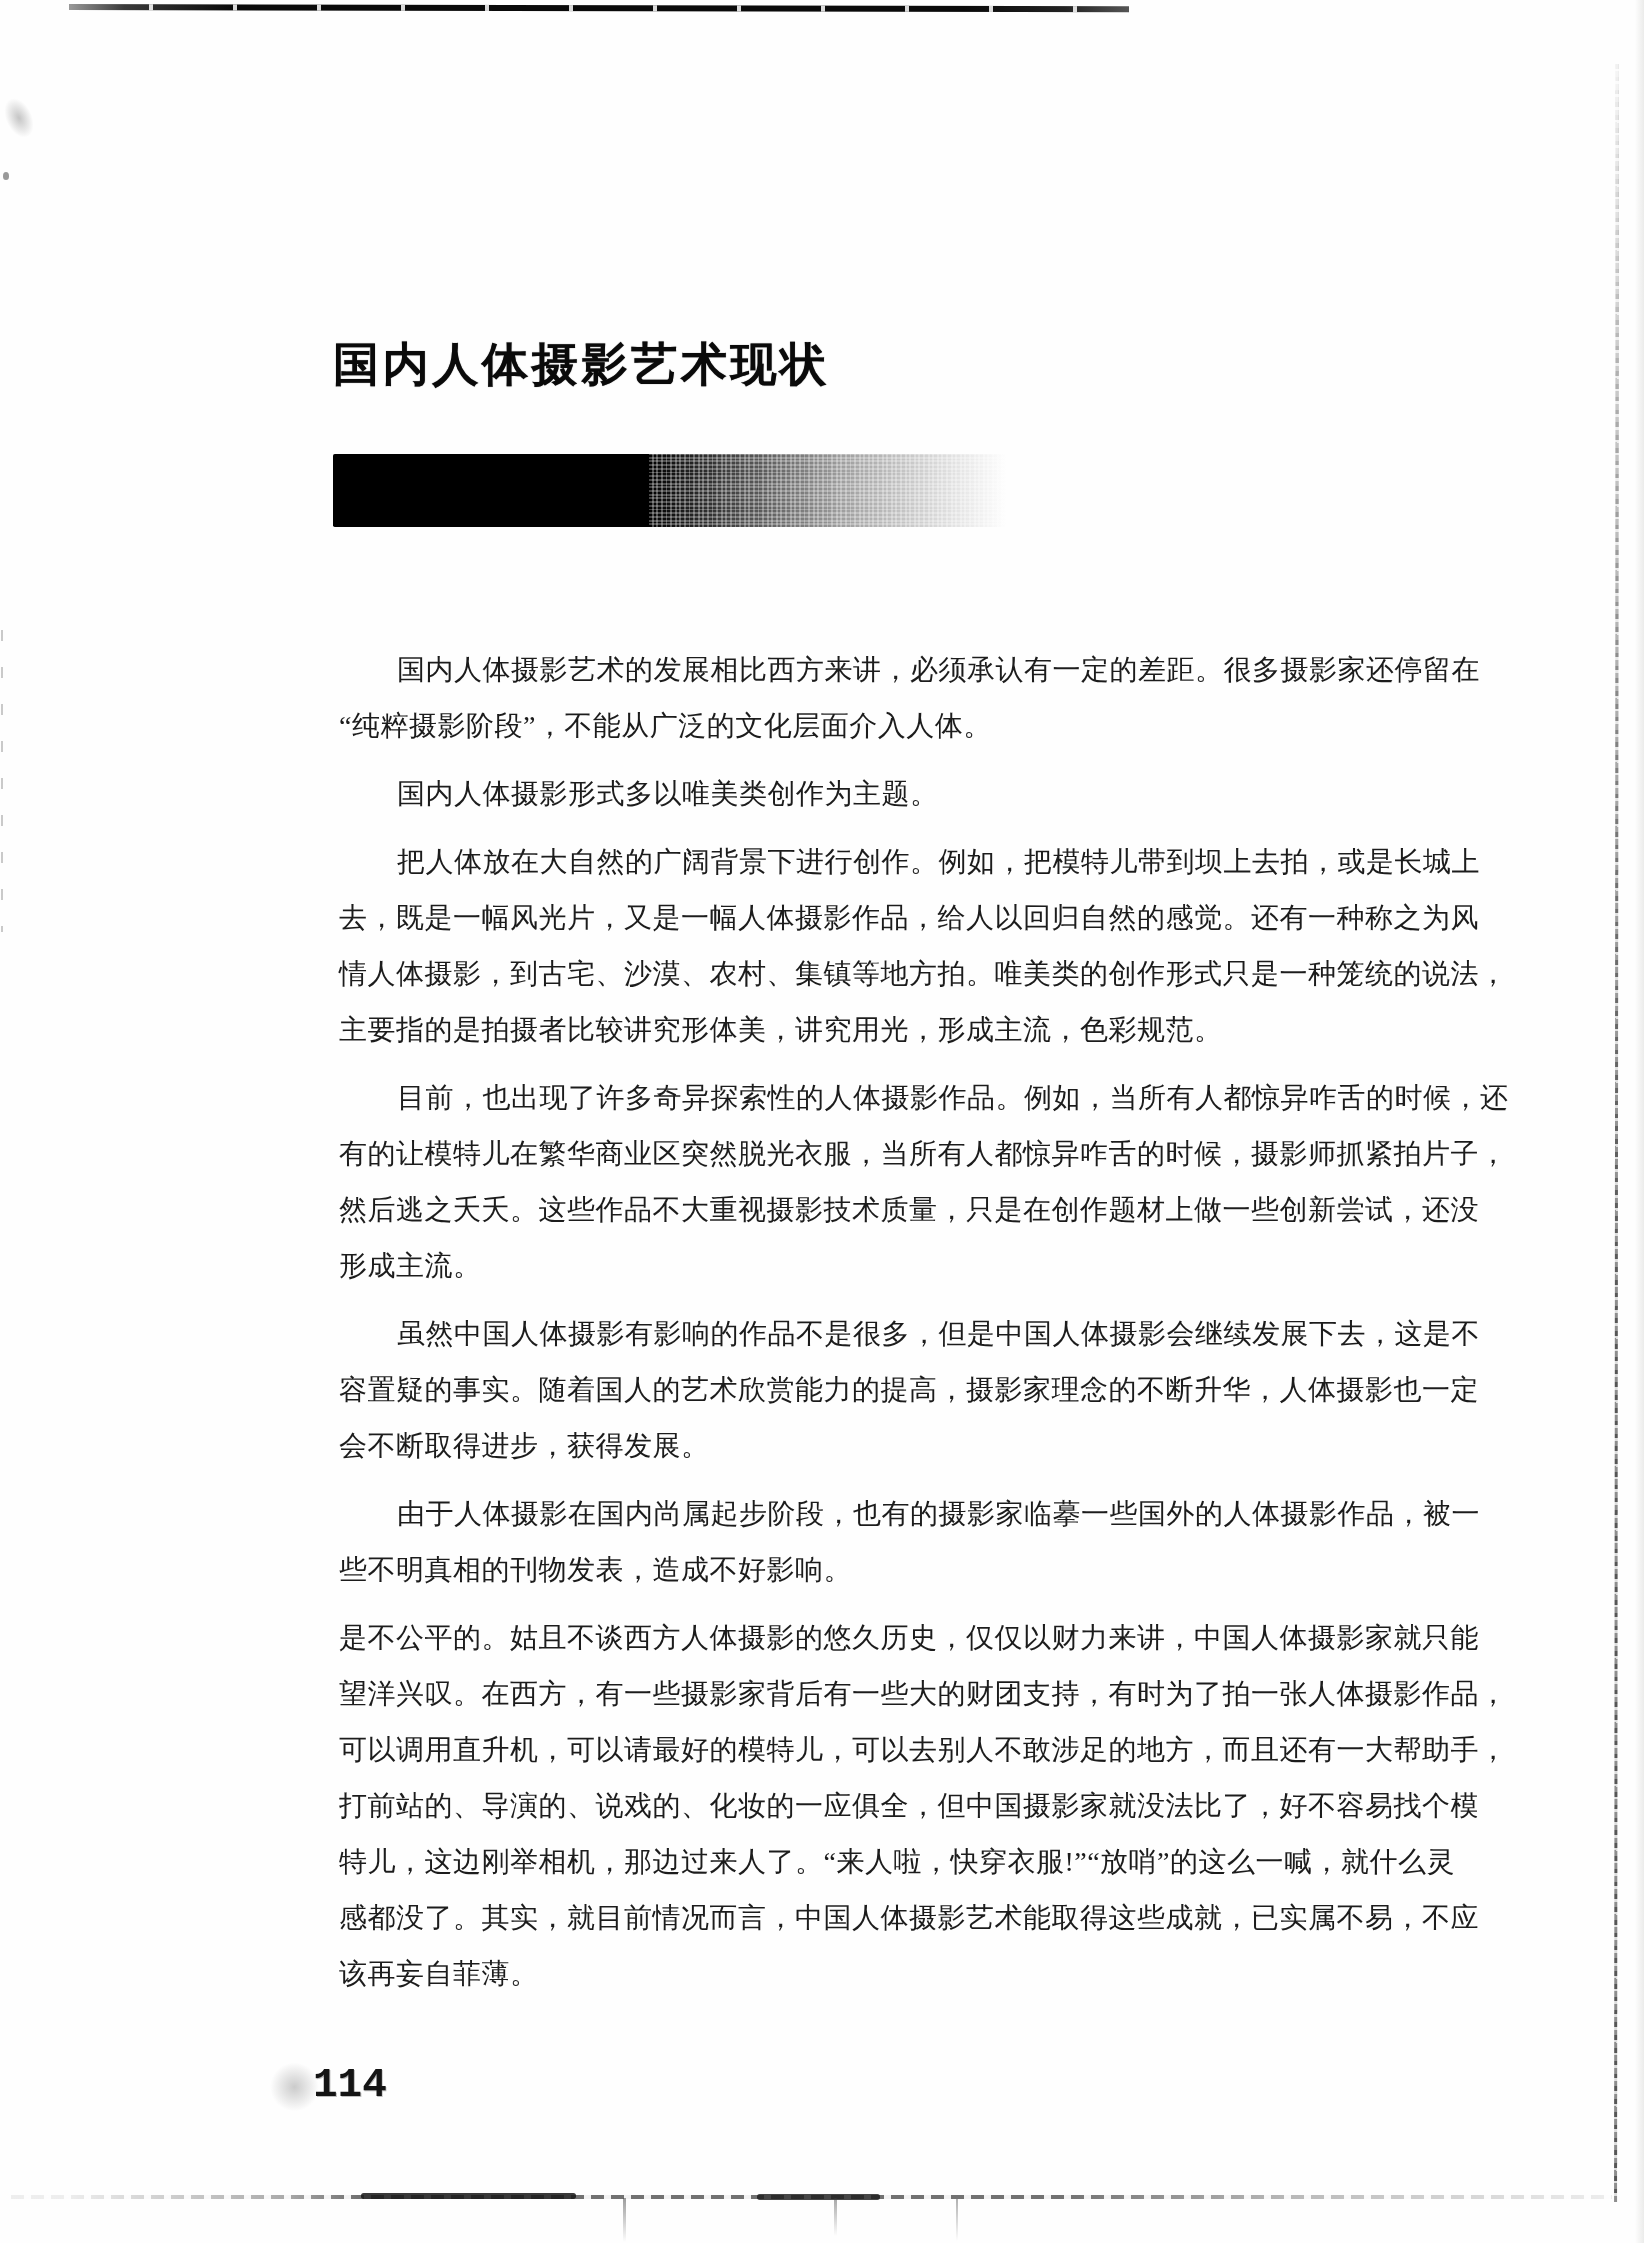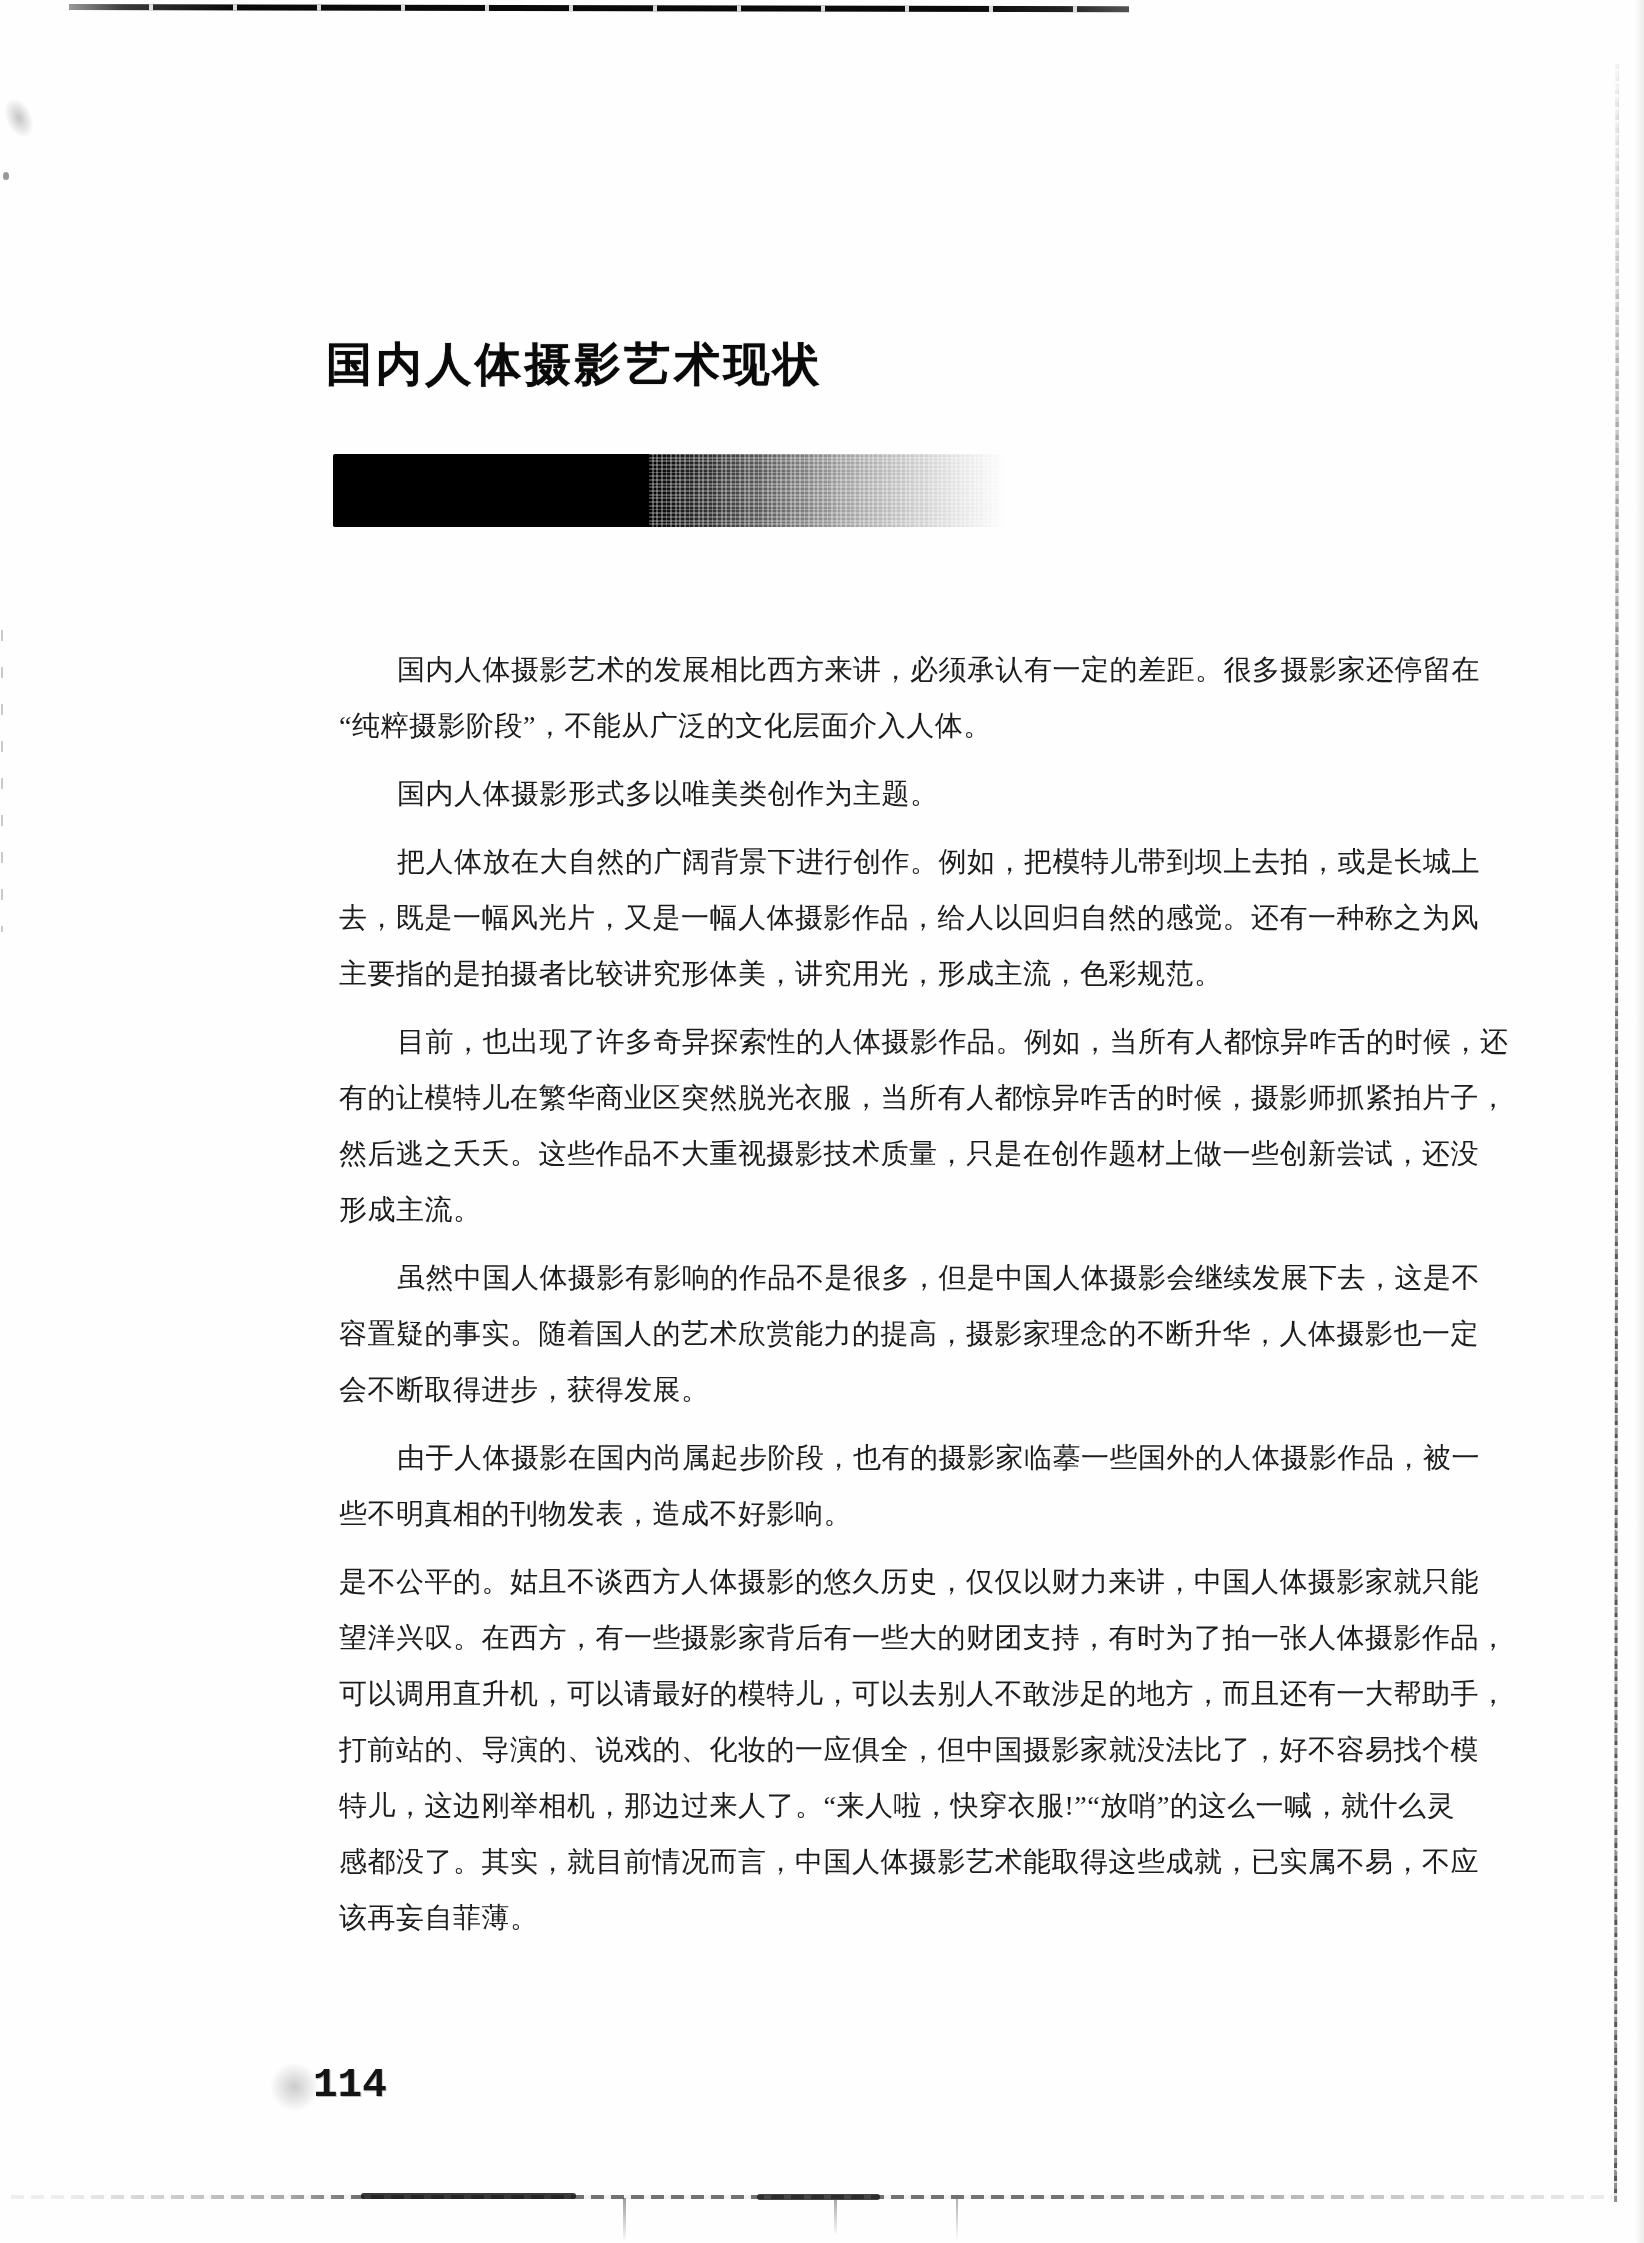--- a/index.html
+++ b/index.html
@@ -49,21 +49,21 @@
     background: radial-gradient(ellipse at center, rgba(90,90,90,.35), rgba(90,90,90,0) 70%);
     transform: rotate(-25deg); }
   .scan-left-dot { position: absolute; left: 2.7px; top: 172px; width: 6.4px; height: 8.2px; background: #555; opacity: .6; border-radius: 50%; }
   .scan-left-faint { position: absolute; left: 0.9px; top: 630px; width: 1.8px; height: 302px;
     background: repeating-linear-gradient(180deg, rgba(80,80,80,.3) 0 11px, rgba(80,80,80,0) 11px 37px); }
   .pagenum-smudge { position: absolute; left: 268px; top: 2058px; width: 53px; height: 58px;
     background: radial-gradient(circle, rgba(70,70,70,.28) 0, rgba(70,70,70,0) 62%); }
 
   
   .doc-title {
-    position: absolute; left: 326px; top: 340px; margin: 0;
+    position: absolute; left: 333px; top: 340px; margin: 0;
     font-family: "Liberation Sans", "DejaVu Sans", sans-serif;
     font-weight: bold;
     font-size: 46px; line-height: 49px;
     letter-spacing: 3.7px;
     color: #0a0a0a;
     text-shadow: 0 0 0.9px rgba(0,0,0,.7);
     white-space: nowrap;
   }
 
   
@@ -128,20 +128,21 @@
       <div class="paragraph">
         <div class="line indent">国内人体摄影艺术的发展相比西方来讲，必须承认有一定的差距。很多摄影家还停留在</div>
         <div class="line last">“纯粹摄影阶段”，不能从广泛的文化层面介入人体。</div>
       </div>
       <div class="paragraph">
         <div class="line indent last">国内人体摄影形式多以唯美类创作为主题。</div>
       </div>
       <div class="paragraph">
         <div class="line indent">把人体放在大自然的广阔背景下进行创作。例如，把模特儿带到坝上去拍，或是长城上</div>
         <div class="line">去，既是一幅风光片，又是一幅人体摄影作品，给人以回归自然的感觉。还有一种称之为风</div>
+        <div class="line">情人体摄影，到古宅、沙漠、农村、集镇等地方拍。唯美类的创作形式只是一种笼统的说法，</div>
         <div class="line last">主要指的是拍摄者比较讲究形体美，讲究用光，形成主流，色彩规范。</div>
       </div>
       <div class="paragraph">
         <div class="line indent">目前，也出现了许多奇异探索性的人体摄影作品。例如，当所有人都惊异咋舌的时候，还</div>
         <div class="line">有的让模特儿在繁华商业区突然脱光衣服，当所有人都惊异咋舌的时候，摄影师抓紧拍片子，</div>
         <div class="line">然后逃之夭夭。这些作品不大重视摄影技术质量，只是在创作题材上做一些创新尝试，还没</div>
         <div class="line last">形成主流。</div>
       </div>
       <div class="paragraph">
         <div class="line indent">虽然中国人体摄影有影响的作品不是很多，但是中国人体摄影会继续发展下去，这是不</div>

